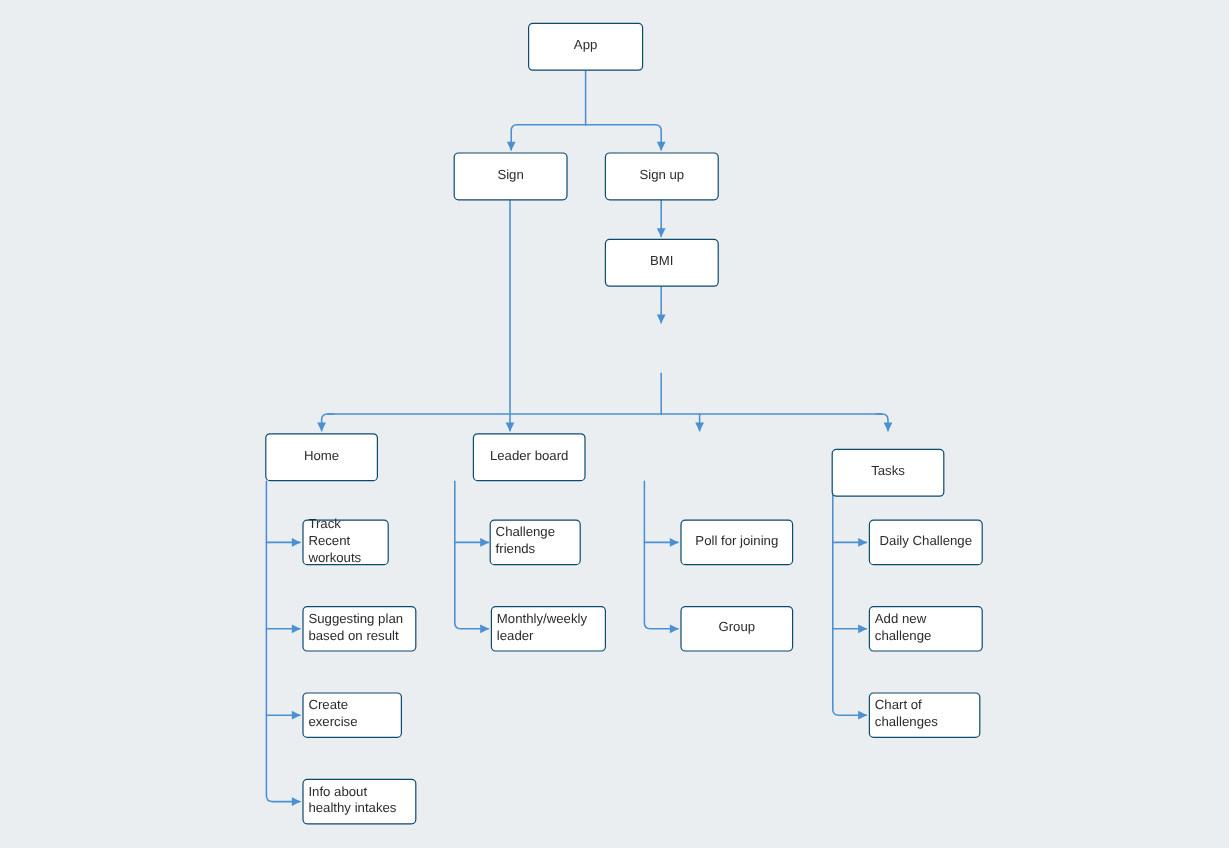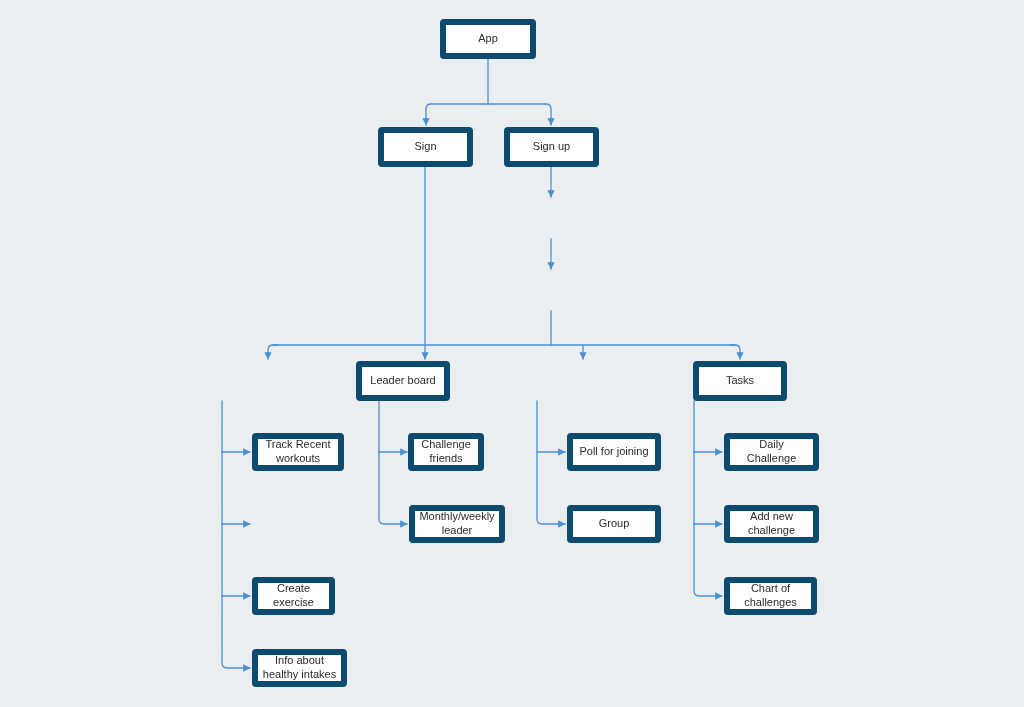--- a/index.html
+++ b/index.html
@@ -29,26 +29,25 @@
   .edge-layer path.edge {
     fill: none;
     stroke: #4a90d2;
     stroke-width: 1.3;
     stroke-linecap: round;
   }
   .node {
     position: absolute;
     box-sizing: border-box;
     background: #ffffff;
-    border: 6px solid #0c4a6e;
+    border: 1px solid #0c4a6e;
     border-radius: 4px;
     display: flex;
     align-items: center;
     justify-content: center;
-    text-align: center;
     font-size: 11px;
     line-height: 1.25;
     color: #2b2b2b;
     padding: 2px 4px;
   }
 </style>
 </head>
 <body>
 
 <div class="canvas">
@@ -94,30 +93,39 @@
 
   <div class="node" style="left:440px;top:19px;width:96px;height:40px">
     <span>App</span>
   </div>
   <div class="node" style="left:378px;top:127px;width:95px;height:40px">
     <span>Sign</span>
   </div>
   <div class="node" style="left:504px;top:127px;width:95px;height:40px">
     <span>Sign up</span>
   </div>
+  <div class="node" style="left:504px;top:199px;width:95px;height:40px">
+    <span>BMI</span>
+  </div>
 
-  <div class="node" style="left:356px;top:361px;width:94px;height:40px">
+  <div class="node" style="left:221px;top:361px;width:94px;height:40px">
+    <span>Home</span>
+  </div>
+  <div class="node" style="left:394px;top:361px;width:94px;height:40px">
     <span>Leader board</span>
   </div>
-  <div class="node" style="left:693px;top:361px;width:94px;height:40px">
+  <div class="node" style="left:693px;top:374px;width:94px;height:40px">
     <span>Tasks</span>
   </div>
 
-  <div class="node" style="left:252px;top:433px;width:92px;height:38px">
+  <div class="node" style="left:252px;top:433px;width:72px;height:38px">
     <span>Track Recent workouts</span>
+  </div>
+  <div class="node" style="left:252px;top:505px;width:95px;height:38px">
+    <span>Suggesting plan based on result</span>
   </div>
   <div class="node" style="left:252px;top:577px;width:83px;height:38px">
     <span>Create exercise</span>
   </div>
   <div class="node" style="left:252px;top:649px;width:95px;height:38px">
     <span>Info about healthy intakes</span>
   </div>
 
   <div class="node" style="left:408px;top:433px;width:76px;height:38px">
     <span>Challenge friends</span>

